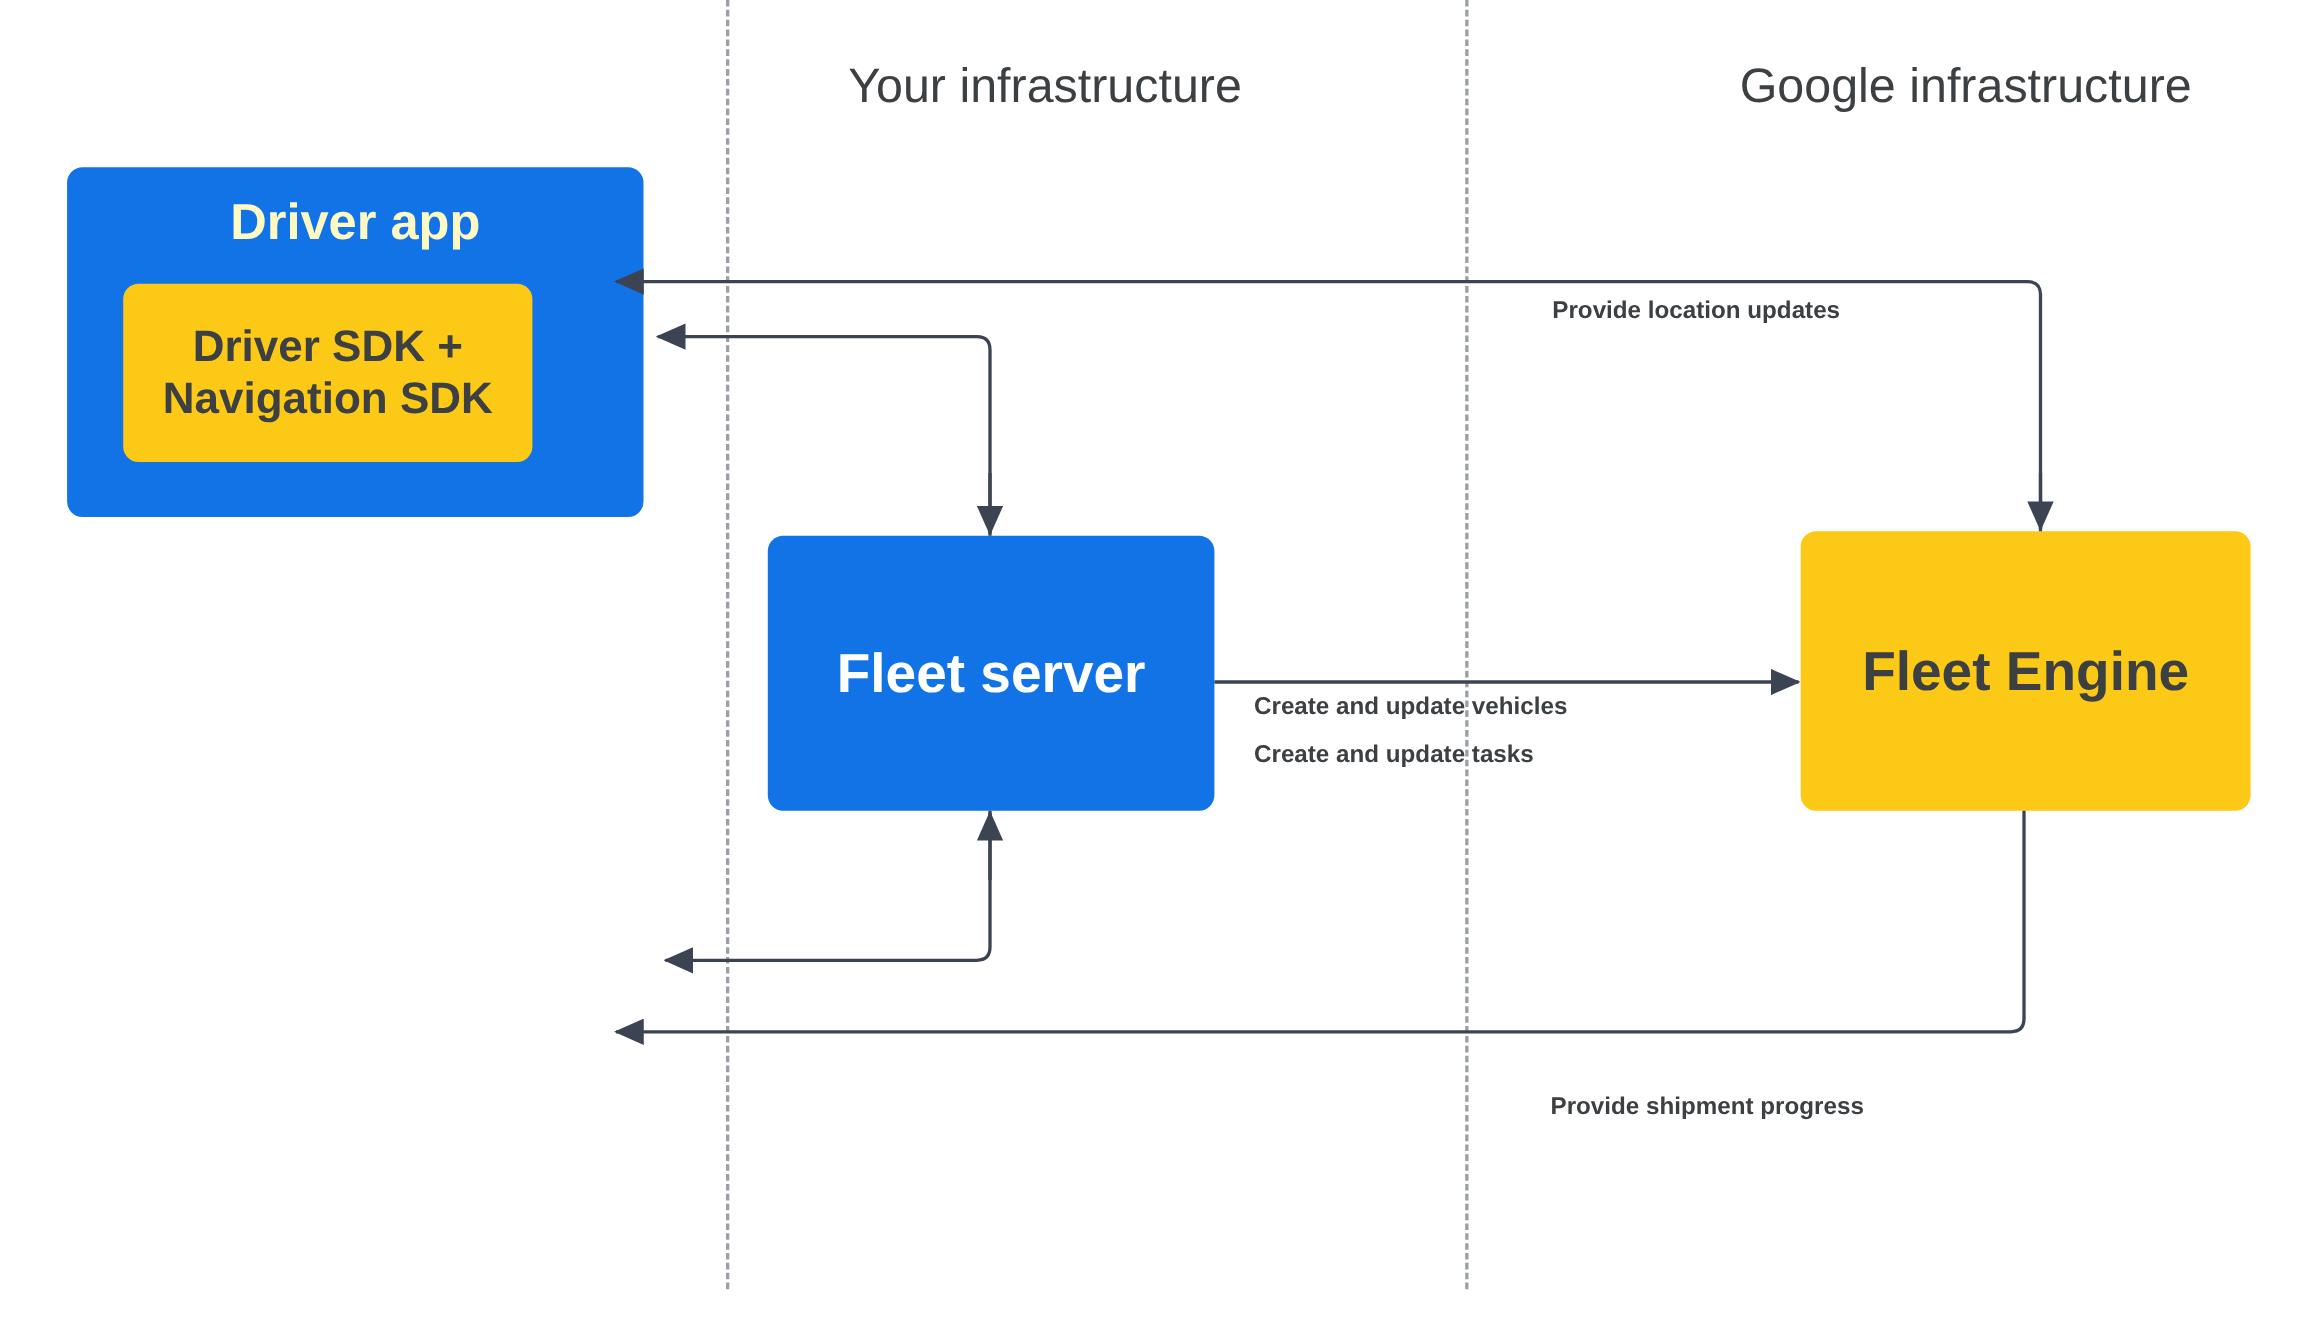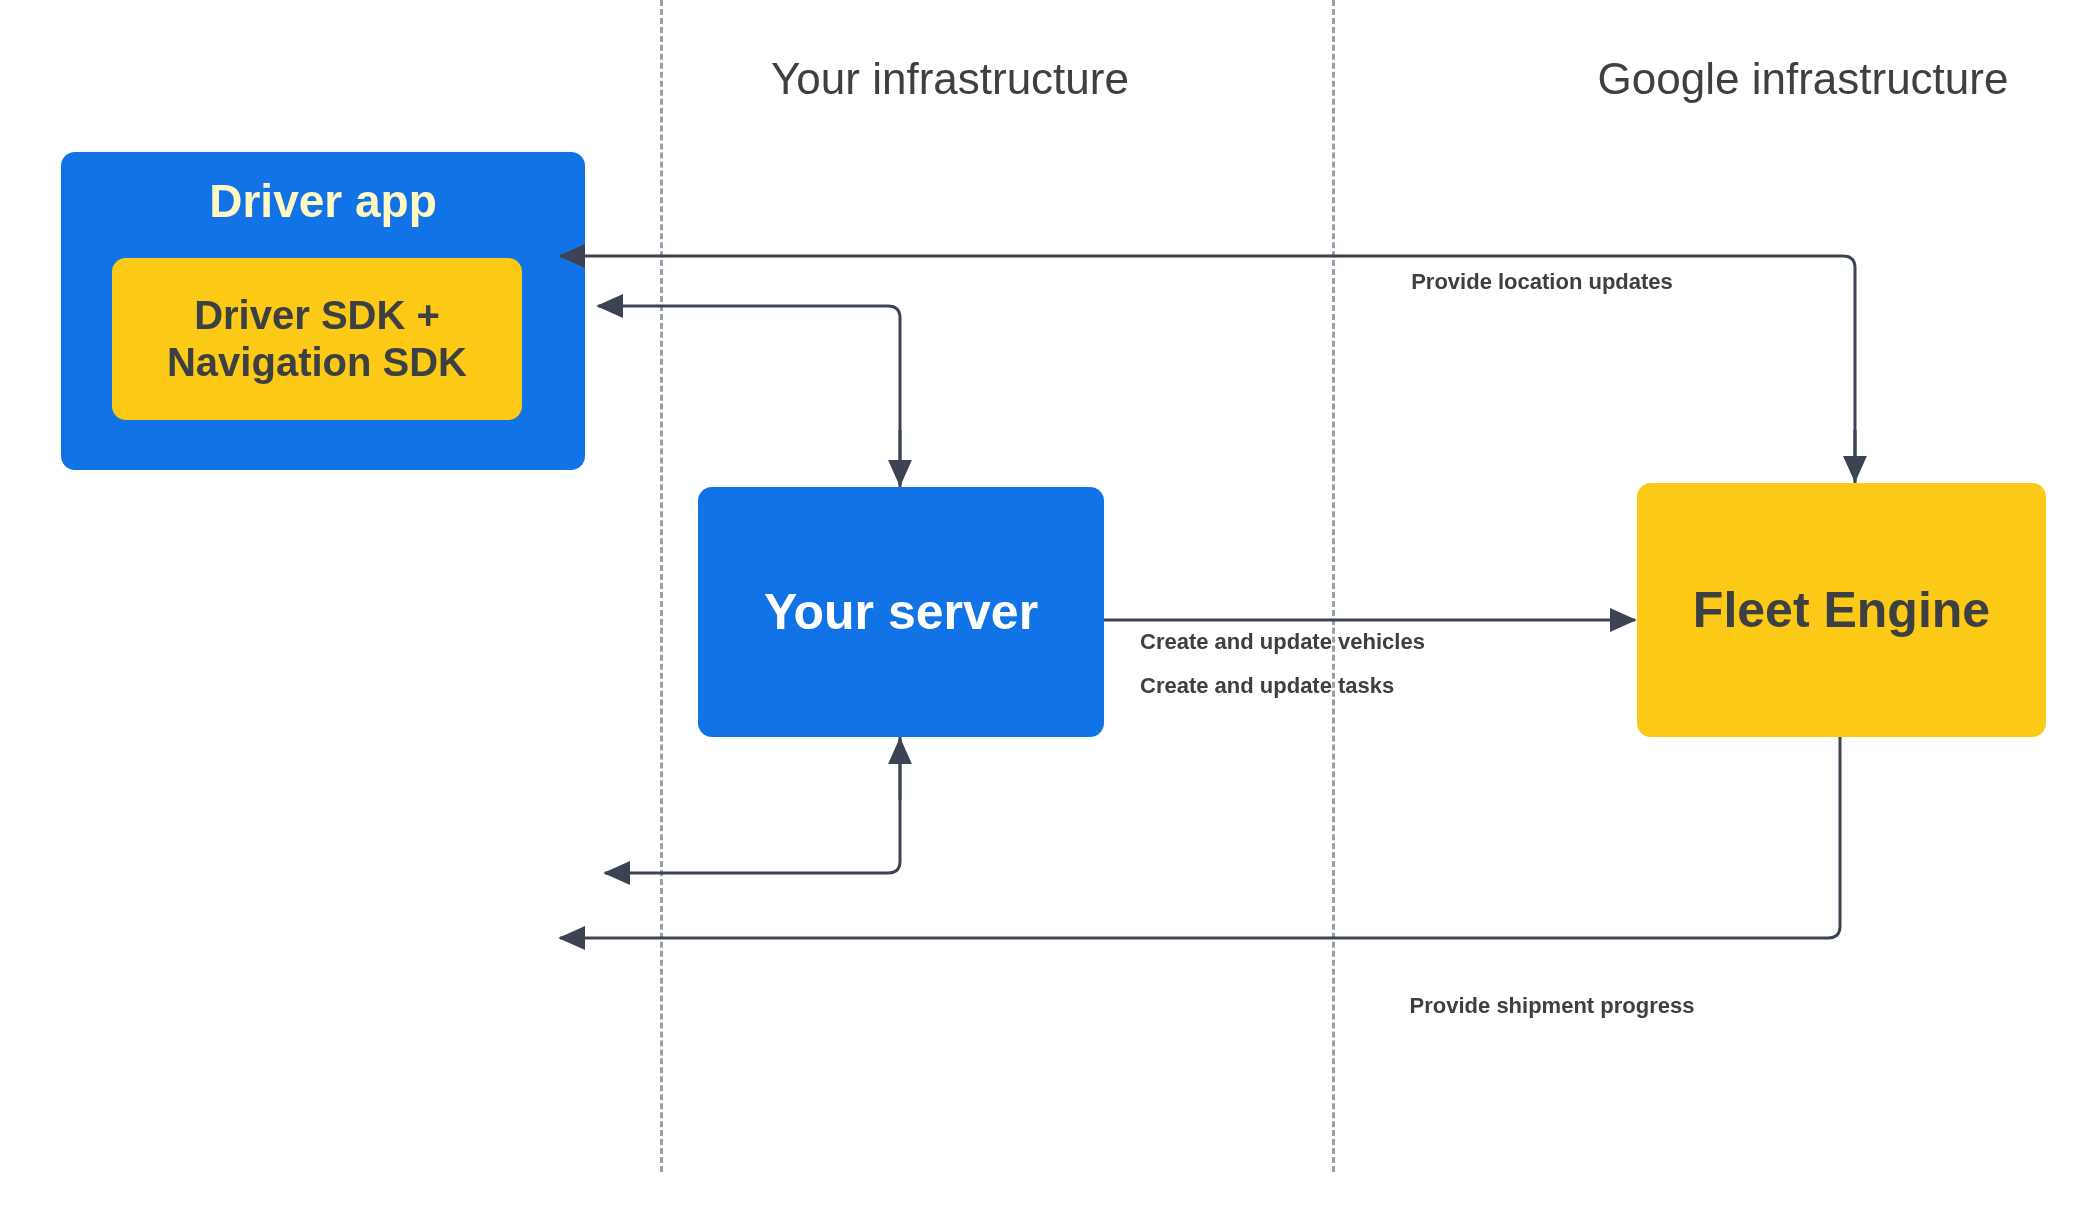--- a/index.html
+++ b/index.html
@@ -87,36 +87,36 @@
     width:2089px;height:1208px;
     pointer-events:none;
   }
 </style>
 </head>
 <body>
 
 <div id="canvas">
 
   <div class="col-header" style="left:950px;top:54px;">Your infrastructure</div>
-  <div class="col-header" style="left:1787px;top:54px;margin-left:16px;">Google infrastructure</div>
+  <div class="col-header" style="left:1787px;top:54px;">Google infrastructure</div>
 
   <div class="divider" style="left:660px;height:1172px;"></div>
   <div class="divider" style="left:1332px;height:1172px;"></div>
 
   <div class="box box-blue" style="left:61px;top:152px;width:524px;height:318px;">
     <div class="app-title" style="margin-top:24px;">Driver app</div>
-    <div class="box box-yellow" style="left:51px;top:106px;width:410px;height:162px;justify-content:center;">
+    <div class="box box-yellow" style="left:51px;top:106px;width:372px;height:162px;justify-content:center;">
       <div class="sdk-label">Driver SDK +</div>
       <div class="sdk-label">Navigation SDK</div>
     </div>
   </div>
 
 
   <div class="box box-blue" style="left:698px;top:487px;width:406px;height:250px;justify-content:center;">
-    <div class="server-label">Your server</div>
+    <div class="server-label">Fleet server</div>
   </div>
 
   <div class="box box-yellow" style="left:1637px;top:483px;width:409px;height:254px;justify-content:center;">
     <div class="engine-label">Fleet Engine</div>
   </div>
 
   <svg id="arrows" viewBox="0 0 2089 1208">
     <defs>
       <marker id="ah" markerWidth="9" markerHeight="8" refX="8.4" refY="4" orient="auto" markerUnits="strokeWidth">
         <path d="M0,0 L9,4 L0,8 z" fill="#3C4453"></path>

